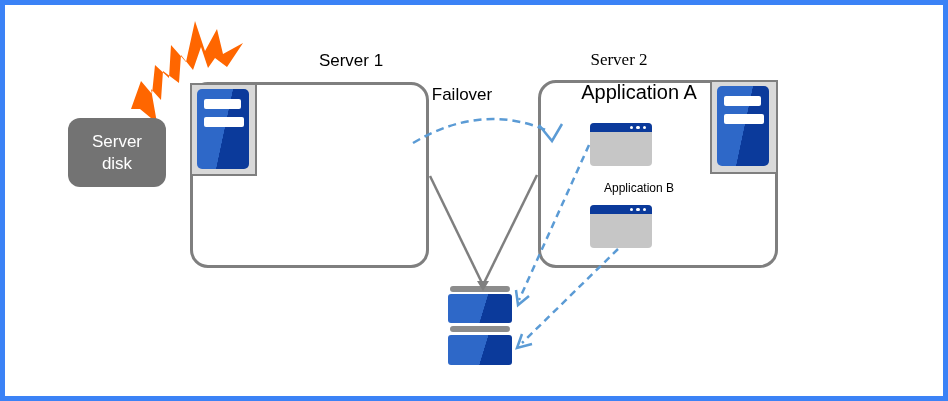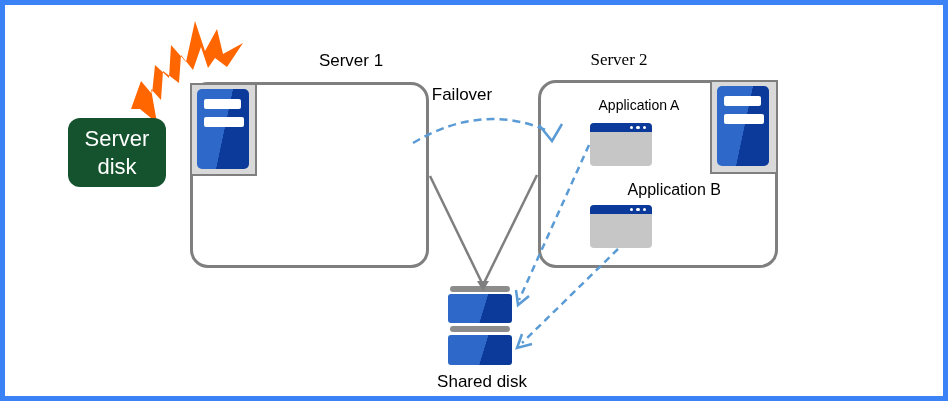--- a/index.html
+++ b/index.html
@@ -14,44 +14,44 @@
 
   .node-box { position:absolute; border:3px solid #7f7f7f; border-radius:18px; background:#fff; z-index:2; }
   .box-server1 { left:185px; top:77px; width:233px; height:180px; }
   .box-server2 { left:533px; top:75px; width:234px; height:182px; }
 
   .diagram-label { position:absolute; font-size:17px; color:#000; text-align:center; z-index:3; white-space:nowrap; }
   .lab-server1 { left:286px; top:46px; width:120px; }
   .lab-server2 { left:554px; top:45px; width:120px;font-family:Liberation Serif, serif; }
   .lab-failover { left:407px; top:80px; width:100px; }
   .lab-shared-disk { left:415px; top:367px; width:124px; }
-  .lab-app-a { left:570px; top:92px; width:128px; font-size:14px; }
-  .lab-app-b { left:588px; top:176px; width:128px; font-size:16px;text-align:right; }
+  .lab-app-a { left:570px; top:76px; width:128px; font-size:20px; }
+  .lab-app-b { left:570px; top:176px; width:128px; font-size:12px; }
 
   .server-frame { position:absolute; background:#d9d9d9; border:2.5px solid #7f7f7f; box-sizing:border-box; z-index:4; }
   .frame-1 { left:185px; top:78px; width:67px; height:93px; }
   .frame-2 { left:705px; top:75px; width:68px; height:94px; }
   .server-tower { position:absolute; left:5px; top:4px; width:52px; height:80px; border-radius:5px;
     background:linear-gradient(102deg, #2e68c8 52%, #0b3a9b 52.5%); }
   .server-bar { position:absolute; background:#ffffff; border-radius:2px; height:10px; }
   .bar1 { left:7px; top:10px; width:37px; }
   .bar2 { left:7px; top:28px; width:40px; }
 
   .app-icon { position:absolute; width:62px; height:43px; background:#c6c6c6; border-radius:4px; z-index:4; }
   .app-a { left:585px; top:118px; }
   .app-b { left:585px; top:200px; }
   .app-titlebar { position:absolute; left:0; top:0; width:62px; height:9px; background:#0b3a9b; border-radius:4px 4px 0 0; }
   .app-dot { position:absolute; top:2.8px; width:3.4px; height:3.4px; border-radius:50%; background:#fff; }
   .dot1 { right:6px; } .dot2 { right:12.5px; } .dot3 { right:19px; }
 
   .callout {
     position:absolute; left:63px; top:113px; width:98px; height:69px;
-    background:#14532d; border-radius:12px; color:#ffffff; z-index:3;
+    background:#737373; border-radius:12px; color:#ffffff; z-index:3;
     display:flex; flex-direction:column; align-items:center; justify-content:center;
-    font-size:22px; line-height:1.25; text-align:center;
+    font-size:17px; line-height:1.25; text-align:center;
   }
 
   .disk { position:absolute; left:443px; top:281px; width:64px; height:79px; z-index:4; }
   .disk-cap { position:absolute; left:2px; width:60px; height:6px; background:#8c8c8c; border-radius:3px; }
   .cap1 { top:0; } .cap2 { top:40px; }
   .disk-body { position:absolute; left:0; width:64px; height:29px; border-radius:3px;
     background:linear-gradient(107deg, #2e68c8 55%, #0b3a9b 55.5%); }
   .dbody1 { top:8px; } .dbody2 { top:49px; height:30px; }
 </style>
 </head>
@@ -65,21 +65,20 @@
   </svg>
 
   <div class="node-box box-server1"></div>
   <div class="node-box box-server2"></div>
 
   <div class="diagram-label lab-server1">Server 1</div>
   <div class="diagram-label lab-server2">Server 2</div>
   <div class="diagram-label lab-failover">Failover</div>
   <div class="diagram-label lab-app-a">Application A</div>
   <div class="diagram-label lab-app-b">Application B</div>
-  <div class="diagram-label lab-shared-disk">Shared disk</div>
 
   <div class="callout">
     <span>Server</span>
     <span>disk</span>
   </div>
 
   <div class="server-frame frame-1">
     <div class="server-tower">
       <div class="server-bar bar1"></div>
       <div class="server-bar bar2"></div>

